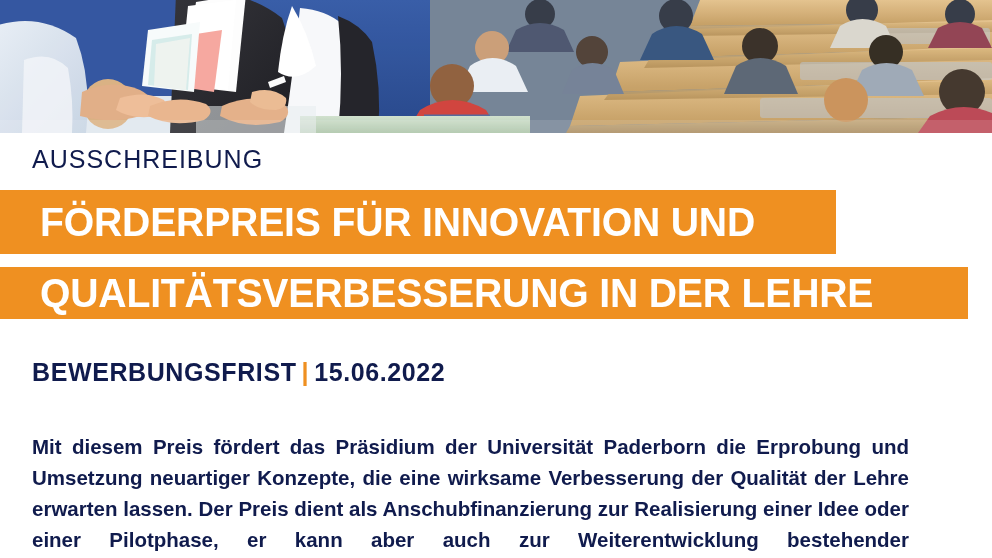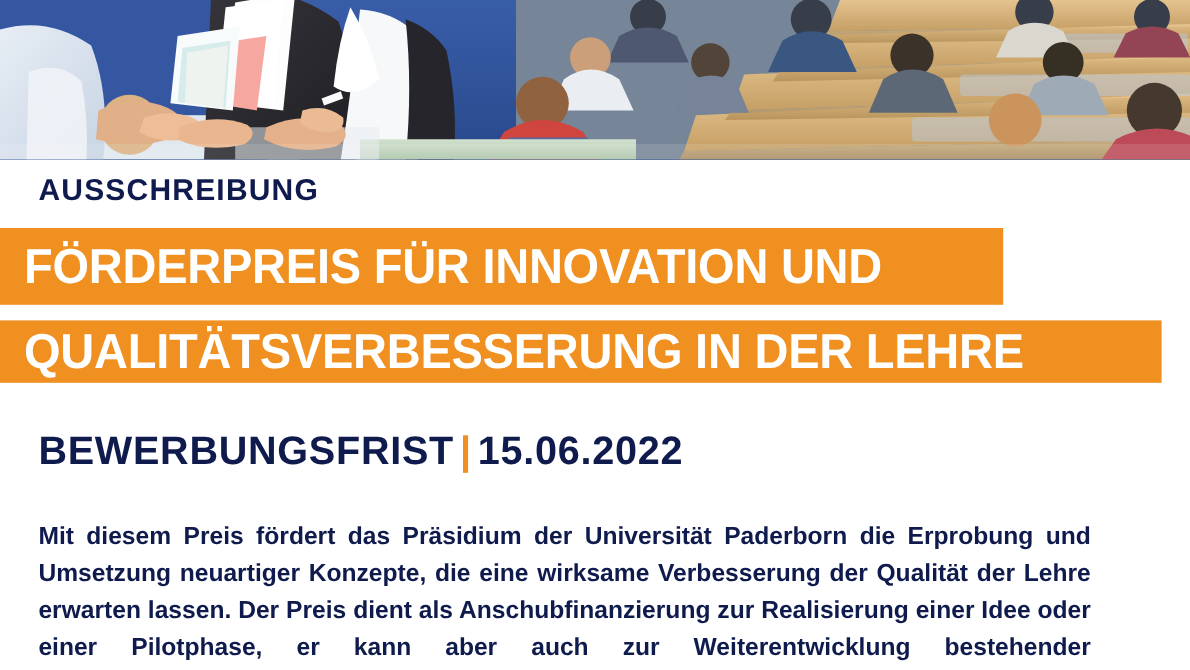--- a/index.html
+++ b/index.html
@@ -11,43 +11,43 @@
   }
   .page{position:relative;width:992px;height:558px;overflow:hidden;background:#fff;}
 
   
   .hero{position:absolute;left:0;top:0;width:992px;height:133px;overflow:hidden;background:#0d2f6e;}
   .hero svg{display:block;width:992px;height:133px;}
 
   
   .kicker{
     position:absolute;left:32px;top:146px;
-    font-size:25px;font-weight:700;letter-spacing:1.0px;
+    font-size:25px;font-weight:400;letter-spacing:1.0px;
     color:#101b4d;line-height:1.05;white-space:nowrap;
   }
 
   
   .banner{
     position:absolute;left:0;background:#ef9021;
     display:flex;align-items:center;
-    box-sizing:border-box;padding-left:20px;
+    box-sizing:border-box;padding-left:40px;
   }
   .banner span{
     color:#ffffff;font-weight:700;white-space:nowrap;
     font-size:41px;line-height:1;
     transform:scaleX(.955);transform-origin:left center;
     letter-spacing:-0.2px;
   }
   #banner-1{top:190px;width:836px;height:64px;}
   #banner-2{top:267px;width:968px;height:52px;}
 
   
   .deadline{
     position:absolute;left:32px;top:359px;
-    font-size:33px;font-weight:700;color:#101b4d;
+    font-size:25px;font-weight:700;color:#101b4d;
     letter-spacing:.6px;white-space:nowrap;line-height:1.05;
   }
   .deadline .sep{color:#ef9021;font-weight:700;padding:0 5px;}
 
   
   .body-copy{
     position:absolute;left:32px;top:431px;width:877px;
     color:#101b4d;font-size:20.5px;font-weight:700;
     line-height:31px;text-align:justify;
   }

